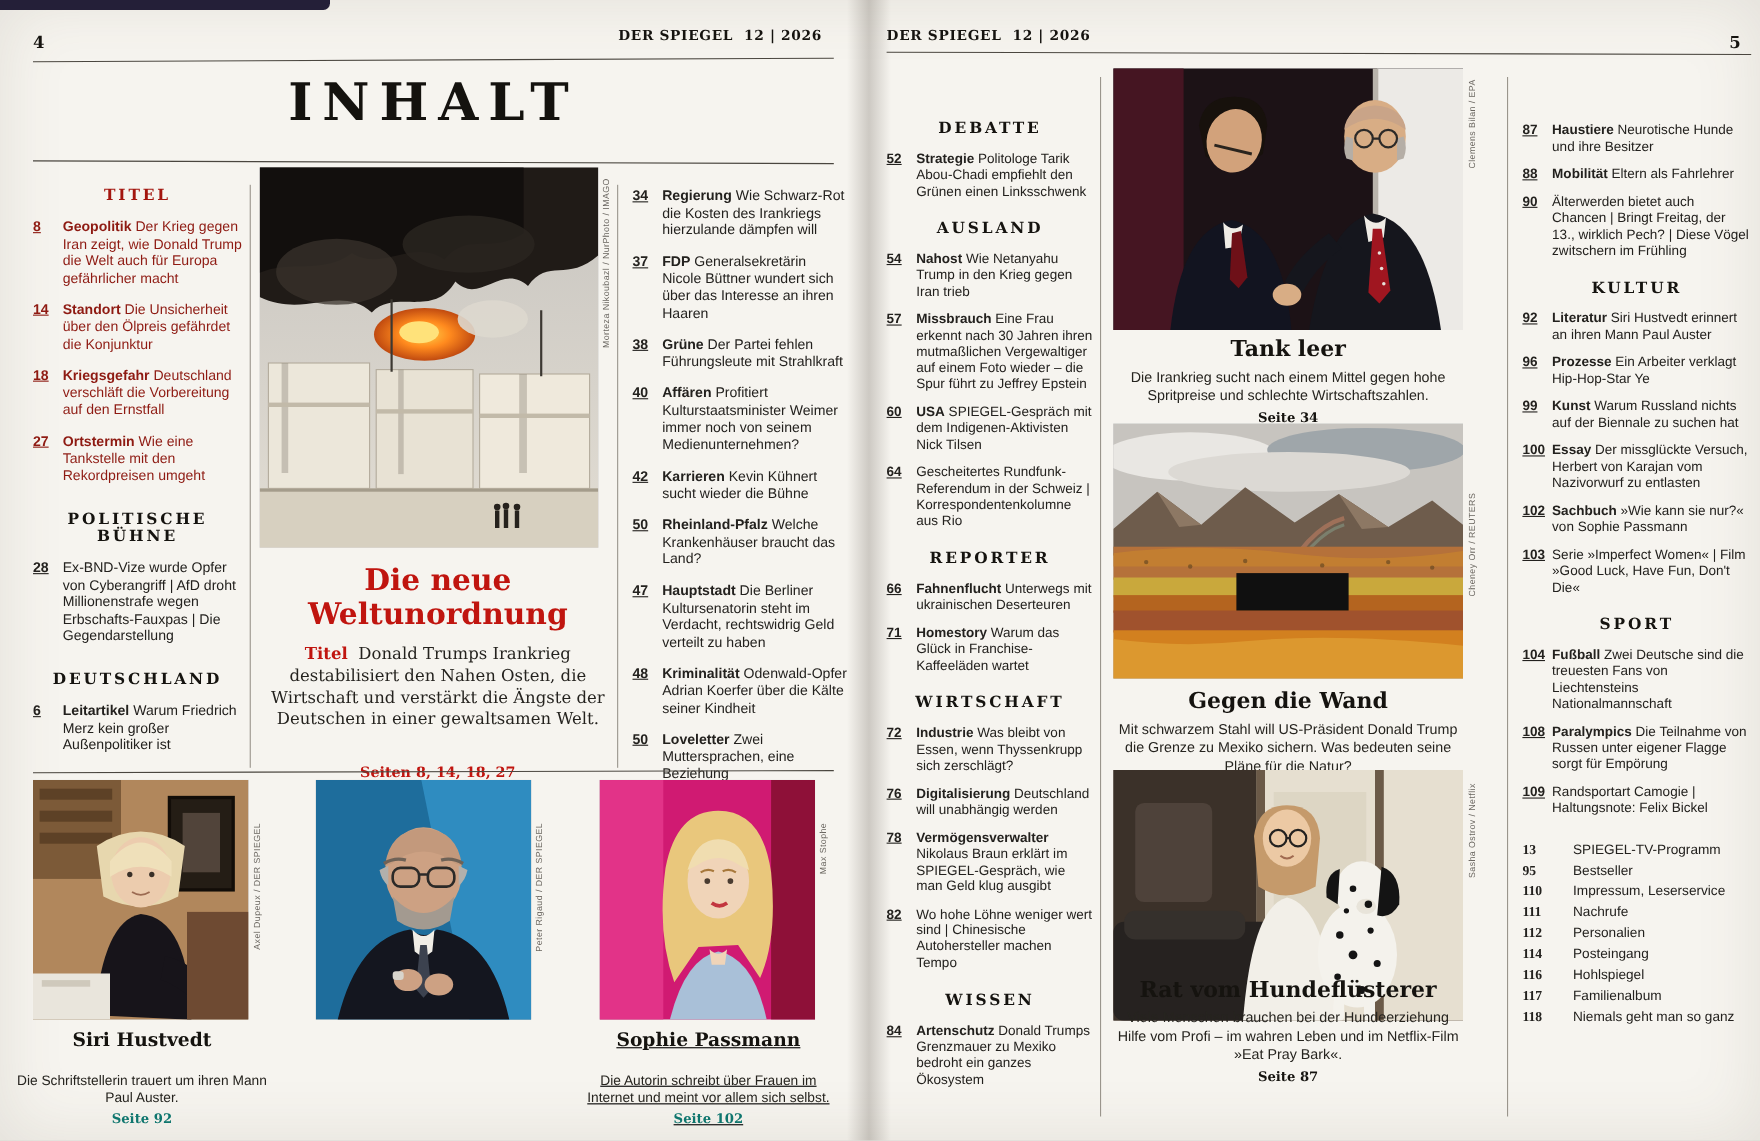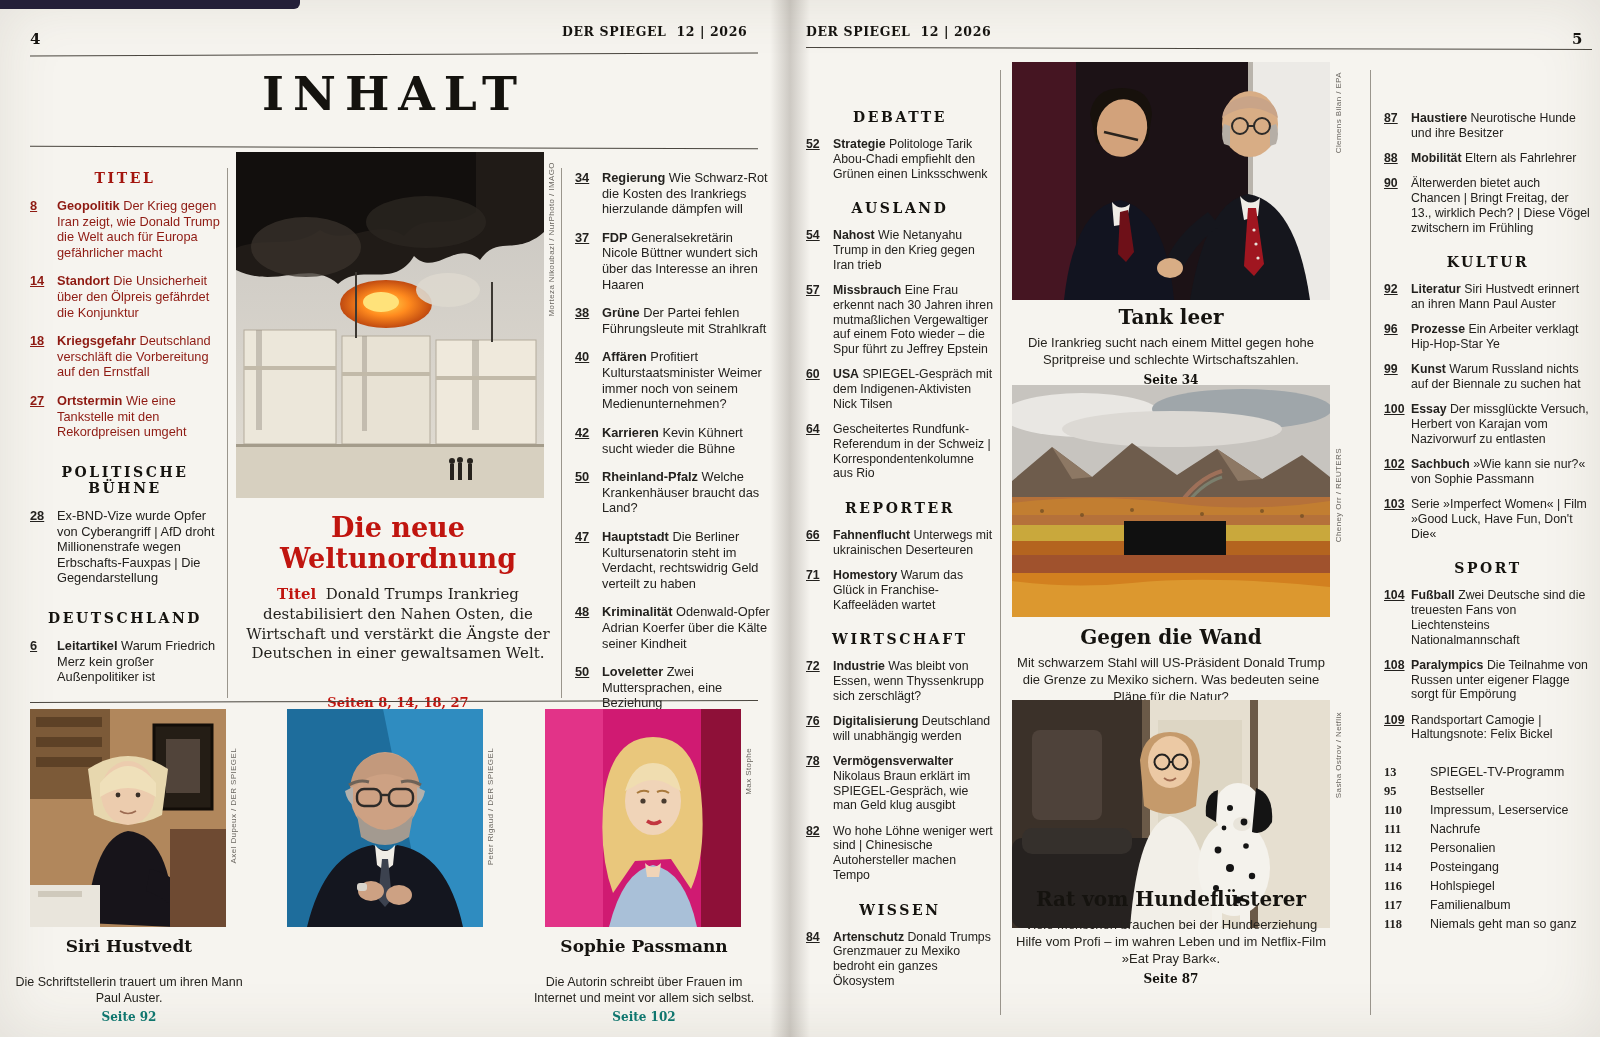--- a/index.html
+++ b/index.html
@@ -261,21 +261,21 @@
       <path d="M100 154 q8 8 16 0 l-2 14 -12 0 z" fill="#f0d4b8"></path>
     </svg>
   </div>
   <div class="credit" style="left:744px;top:748px;">Max Stophe</div>
 
   <div class="pcap" style="left:13px;">
     <div class="pname">Siri Hustvedt</div>
     <div class="ptext">Die Schriftstellerin trauert um ihren Mann Paul Auster.</div>
     <div class="ppage">Seite 92</div>
   </div>
-  <div class="pcap" style="left:528px;">
+  <div class="pcap" style="left:528px;text-decoration:underline;">
     <div class="pname">Sophie Passmann</div>
     <div class="ptext">Die Autorin schreibt über Frauen im Internet und meint vor allem sich selbst.</div>
     <div class="ppage">Seite 102</div>
   </div>
 
   <div class="fold"></div>
 
   <div class="masthead" style="left:806px;top:24px;">DER SPIEGEL  12 | 2026</div>
   <div class="pagenum" style="left:1572px;top:30px;">5</div>
   <div class="hrule" style="left:806px;top:48px;width:786px;transform:rotate(.15deg);"></div>

